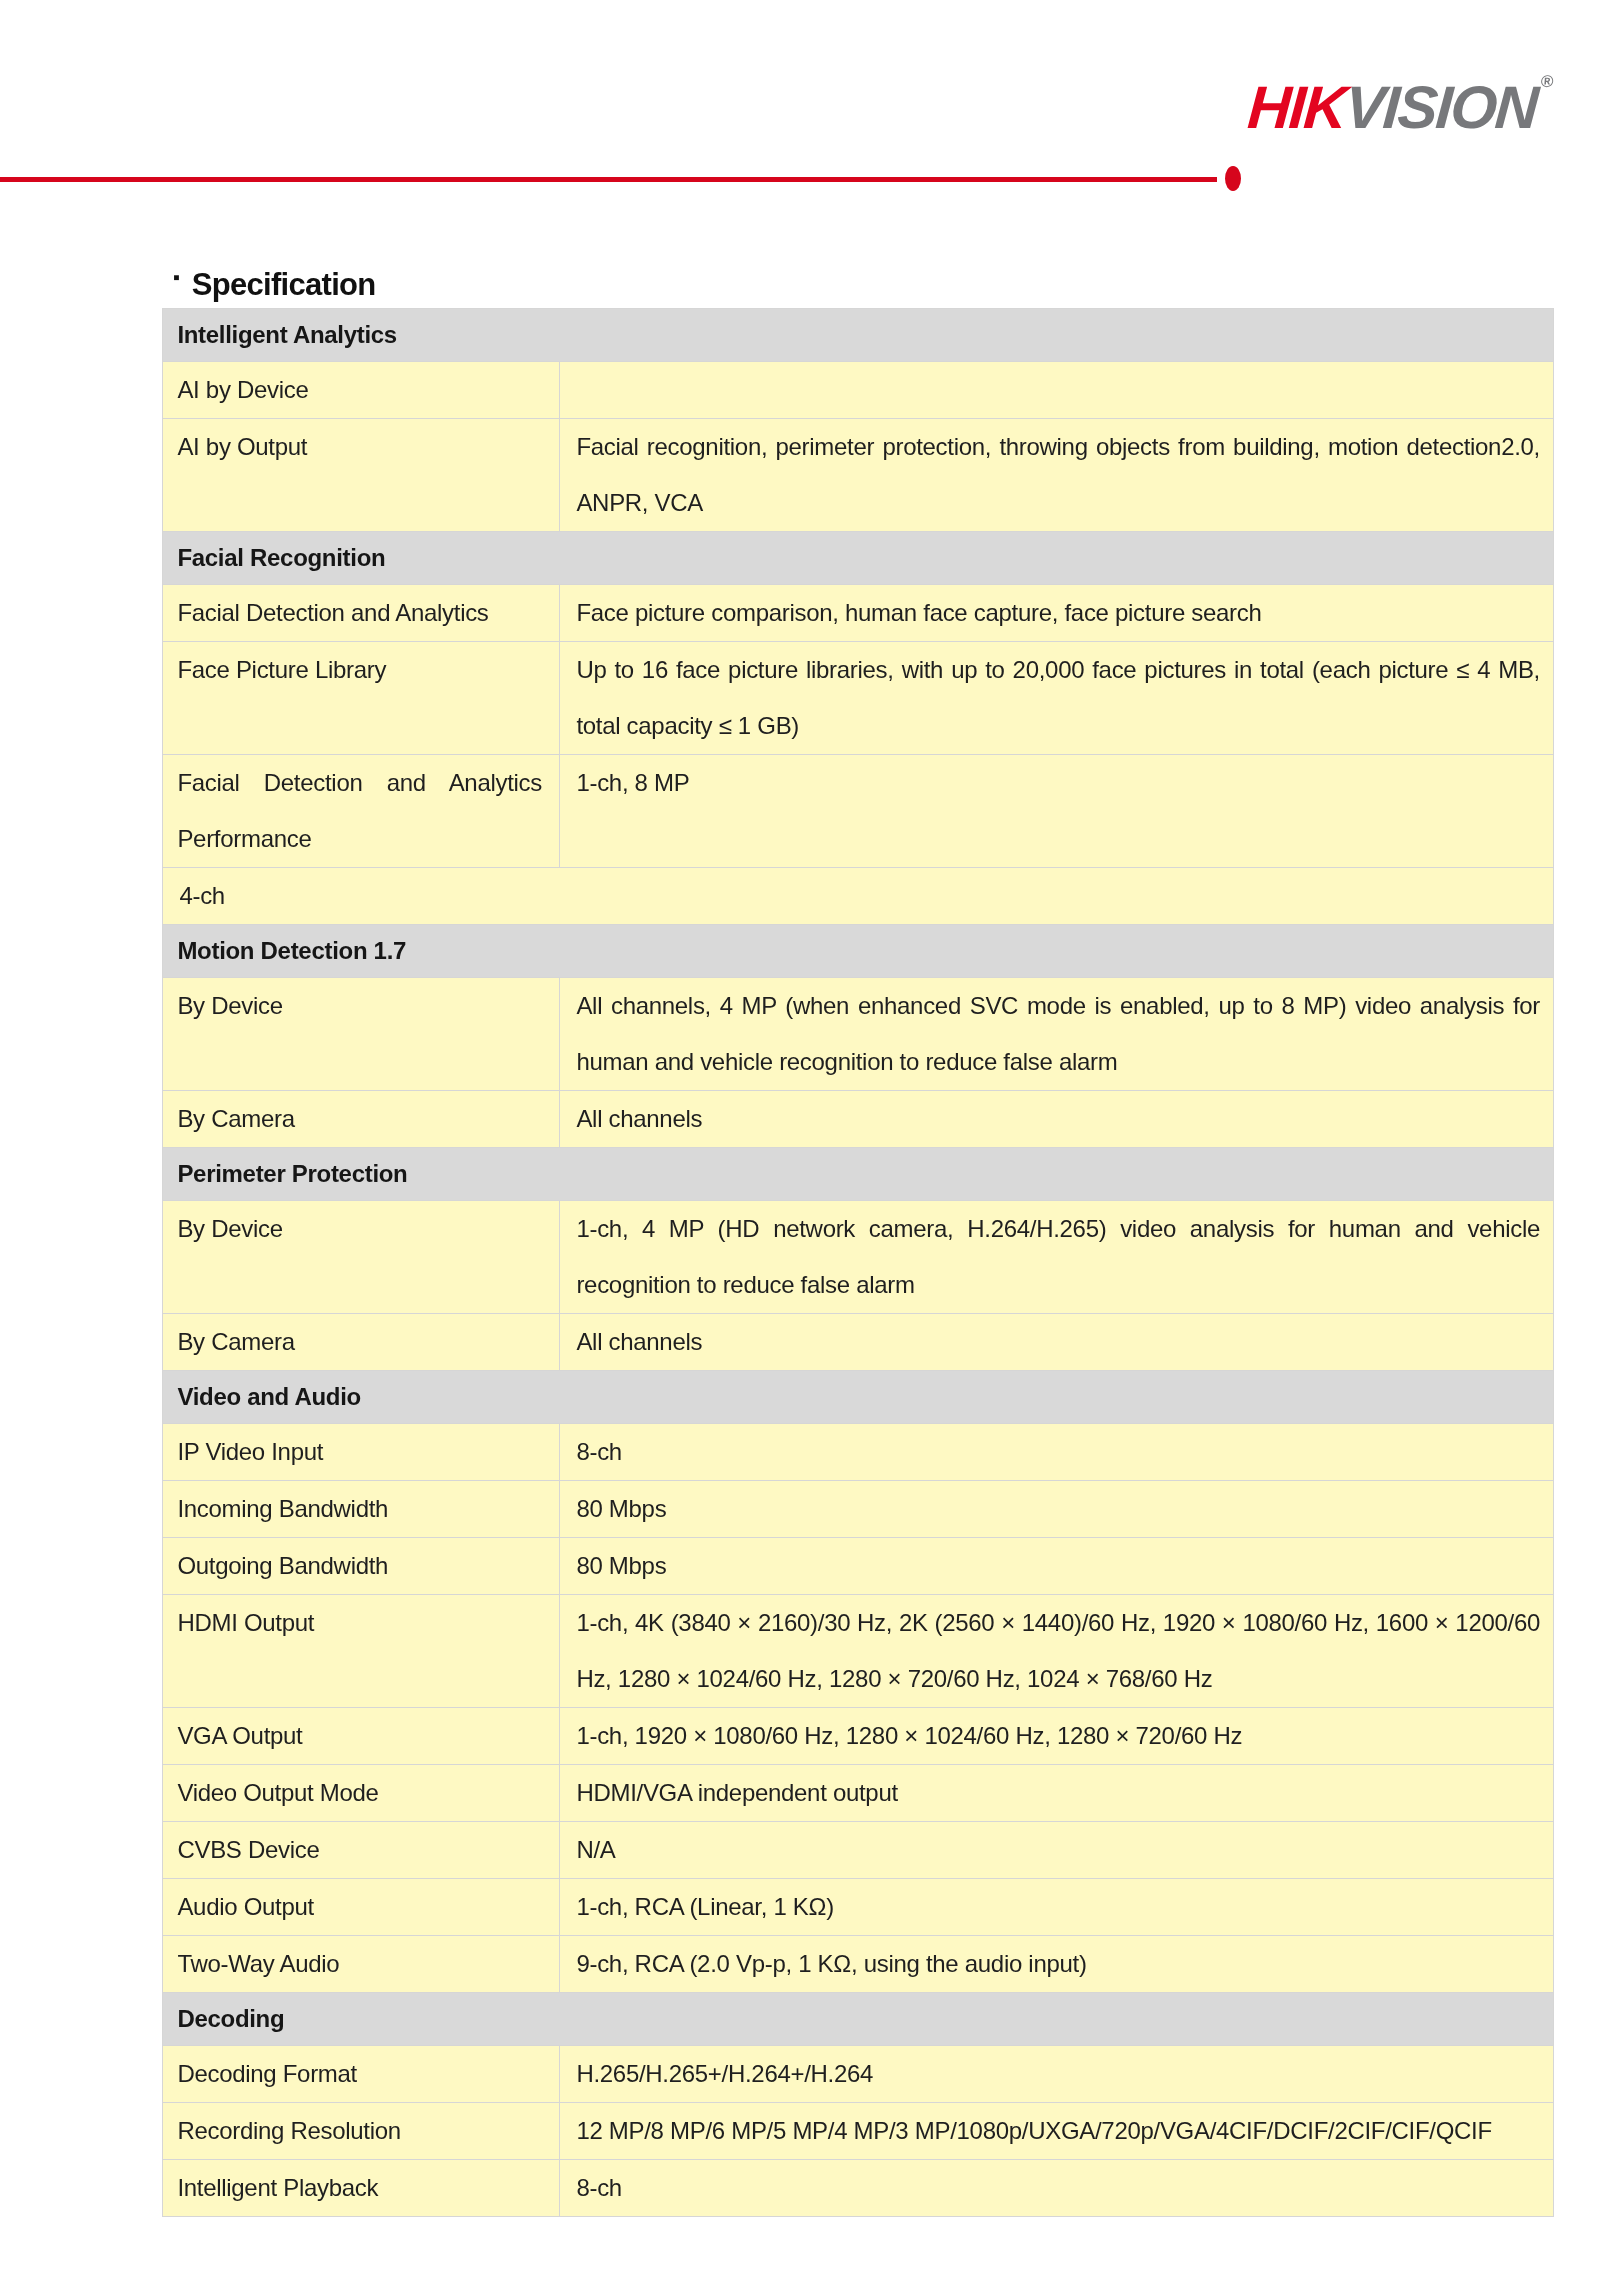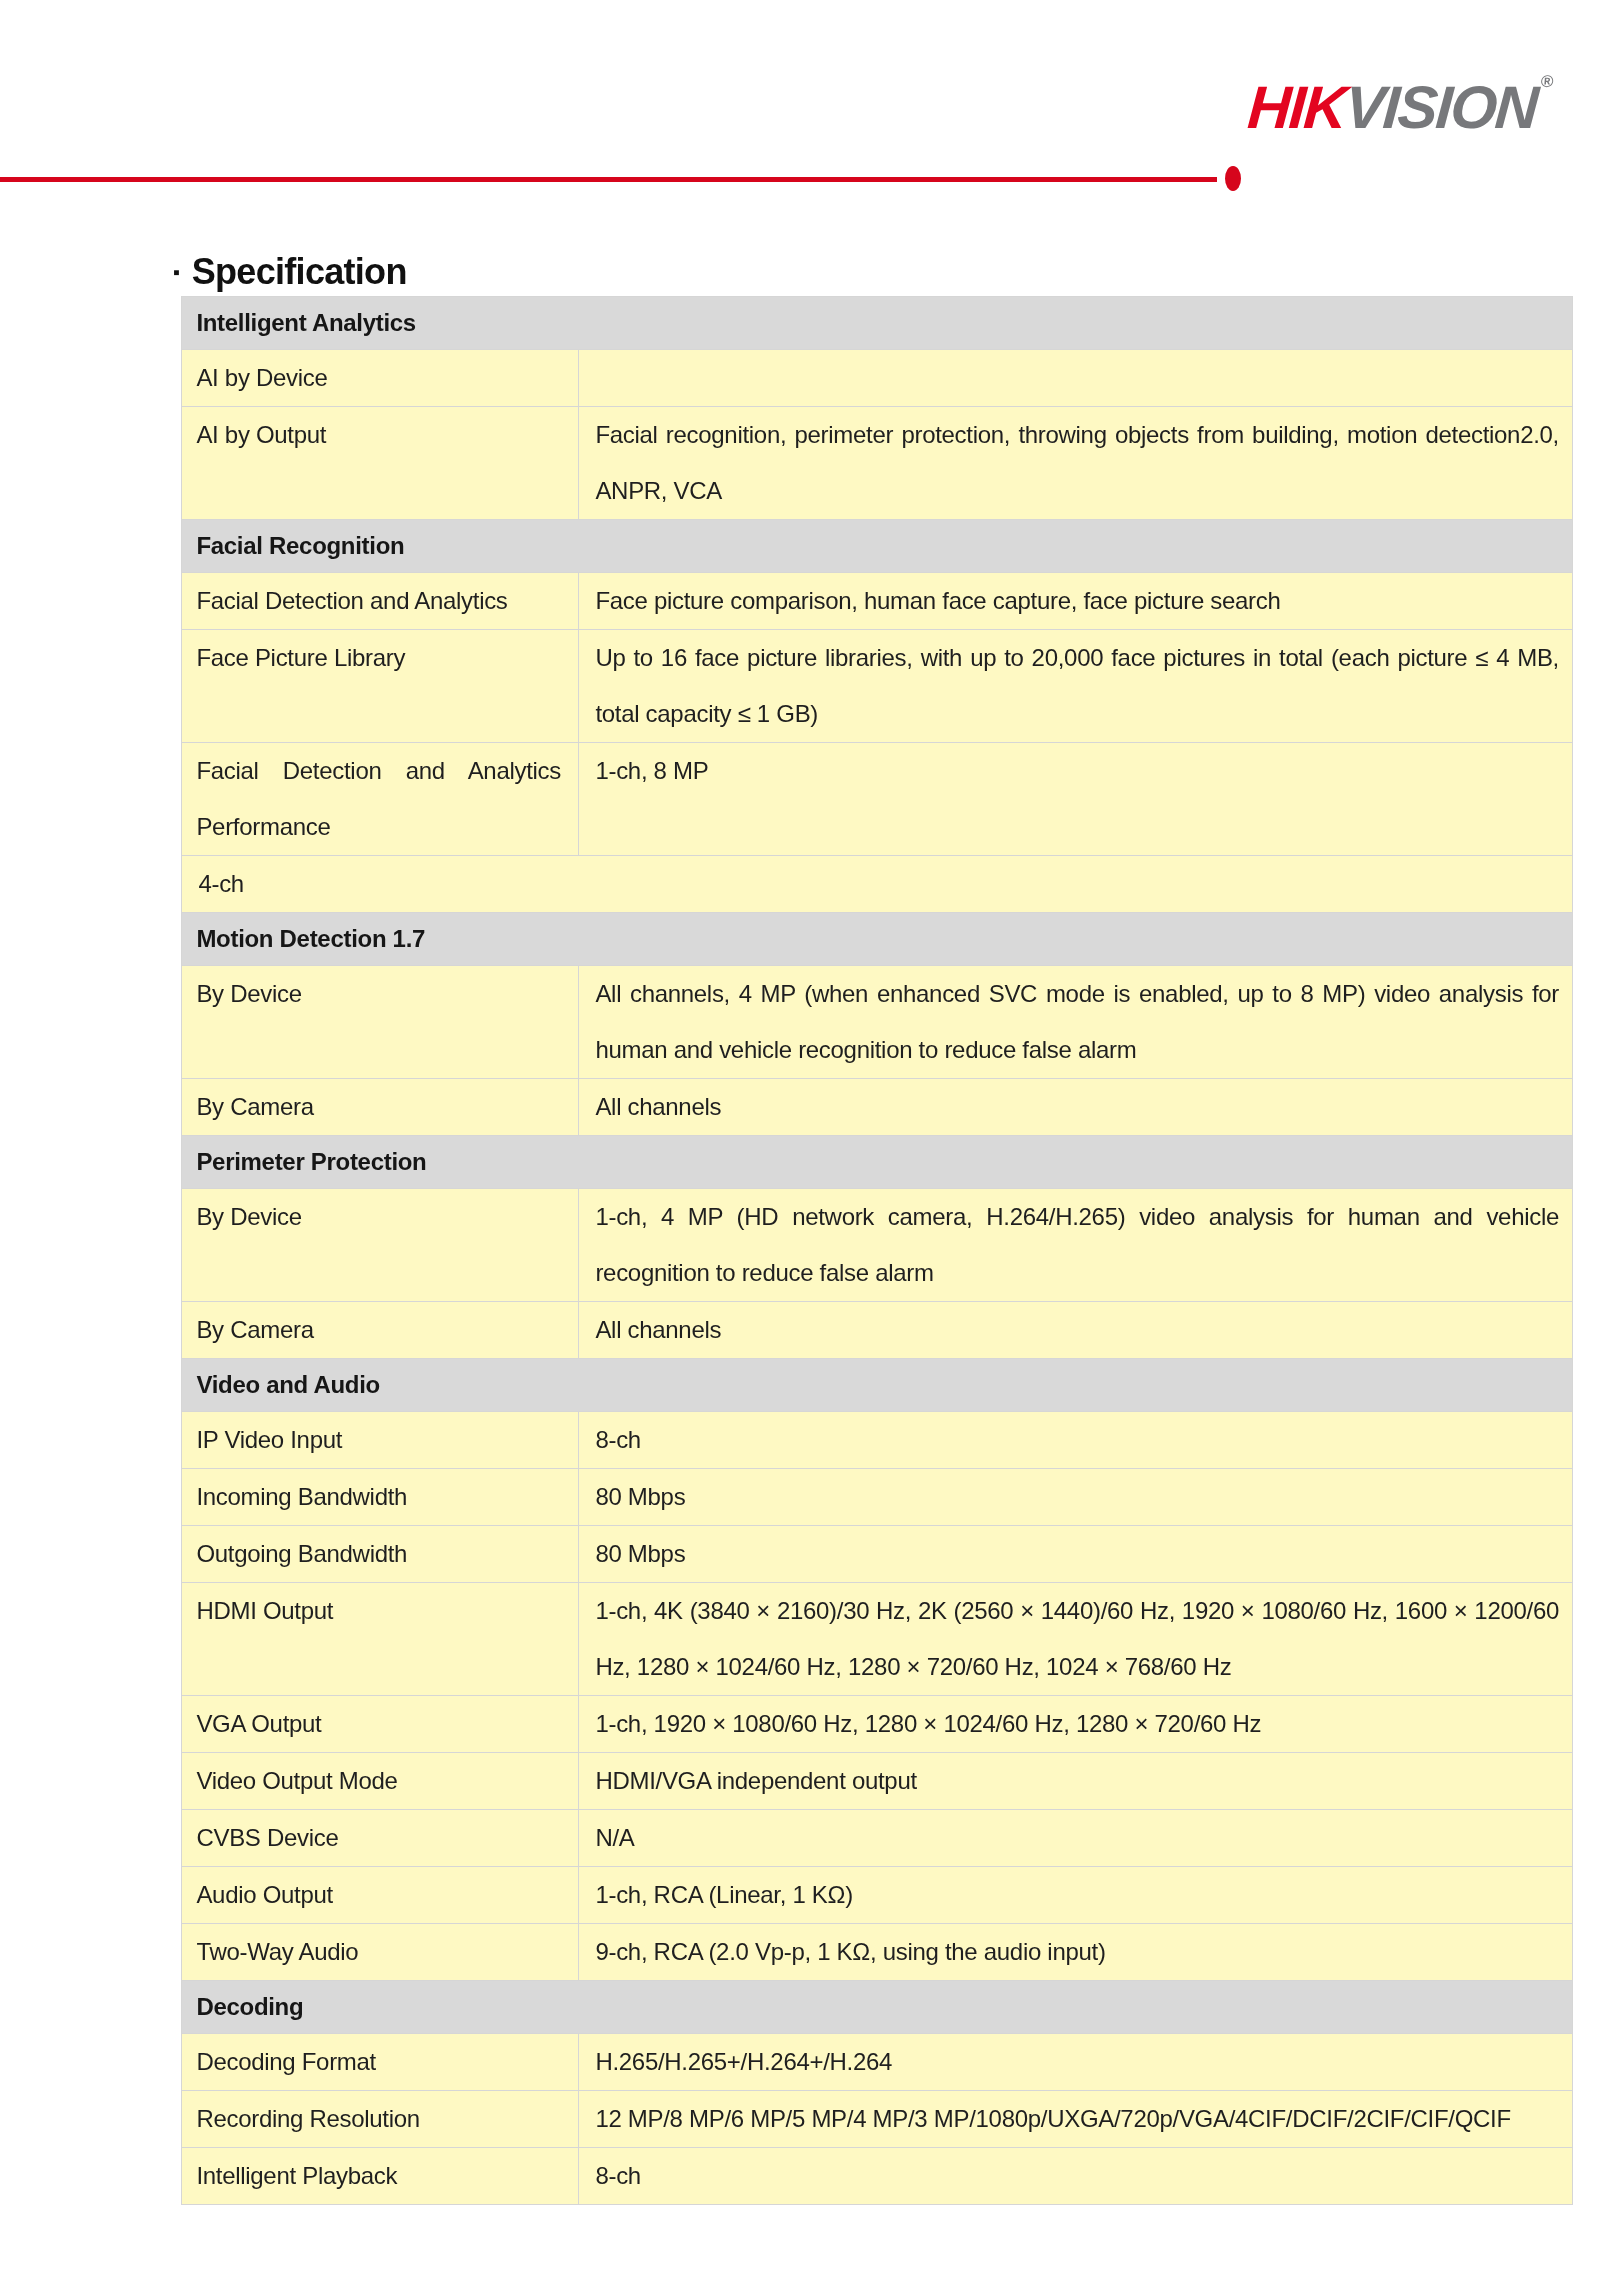--- a/index.html
+++ b/index.html
@@ -66,36 +66,36 @@
     gap: 11.8px;
     font-weight: bold;
     color: #111;
   }
   .heading .bullet {
     font-size: 19.6px;
     line-height: 1;
     transform: translateY(1.3px);
   }
   .heading .heading-text {
-    font-size: 36px;
+    font-size: 31px;
     letter-spacing: -0.7px;
     line-height: 1;
+    margin-top: 15px;
   }
 
   
   .spec-table {
     position: absolute;
-    top: 296px;
+    top: 308px;
     left: 162px;
     width: 1392px;
     border: 1.3px solid var(--border, #D6D6D6);
     border-bottom: none;
     font-size: 24px;
     letter-spacing: -0.3px;
-    margin-left: 19px;
   }
   .tr {
     display: flex;
     width: 100%;
     border-bottom: 1.3px solid var(--border, #D6D6D6);
     background: #fef9c3;
   }
   .tr.section { background: var(--section-bg, #D9D9D9); }
   .cell.section-label {
     width: 100%;

